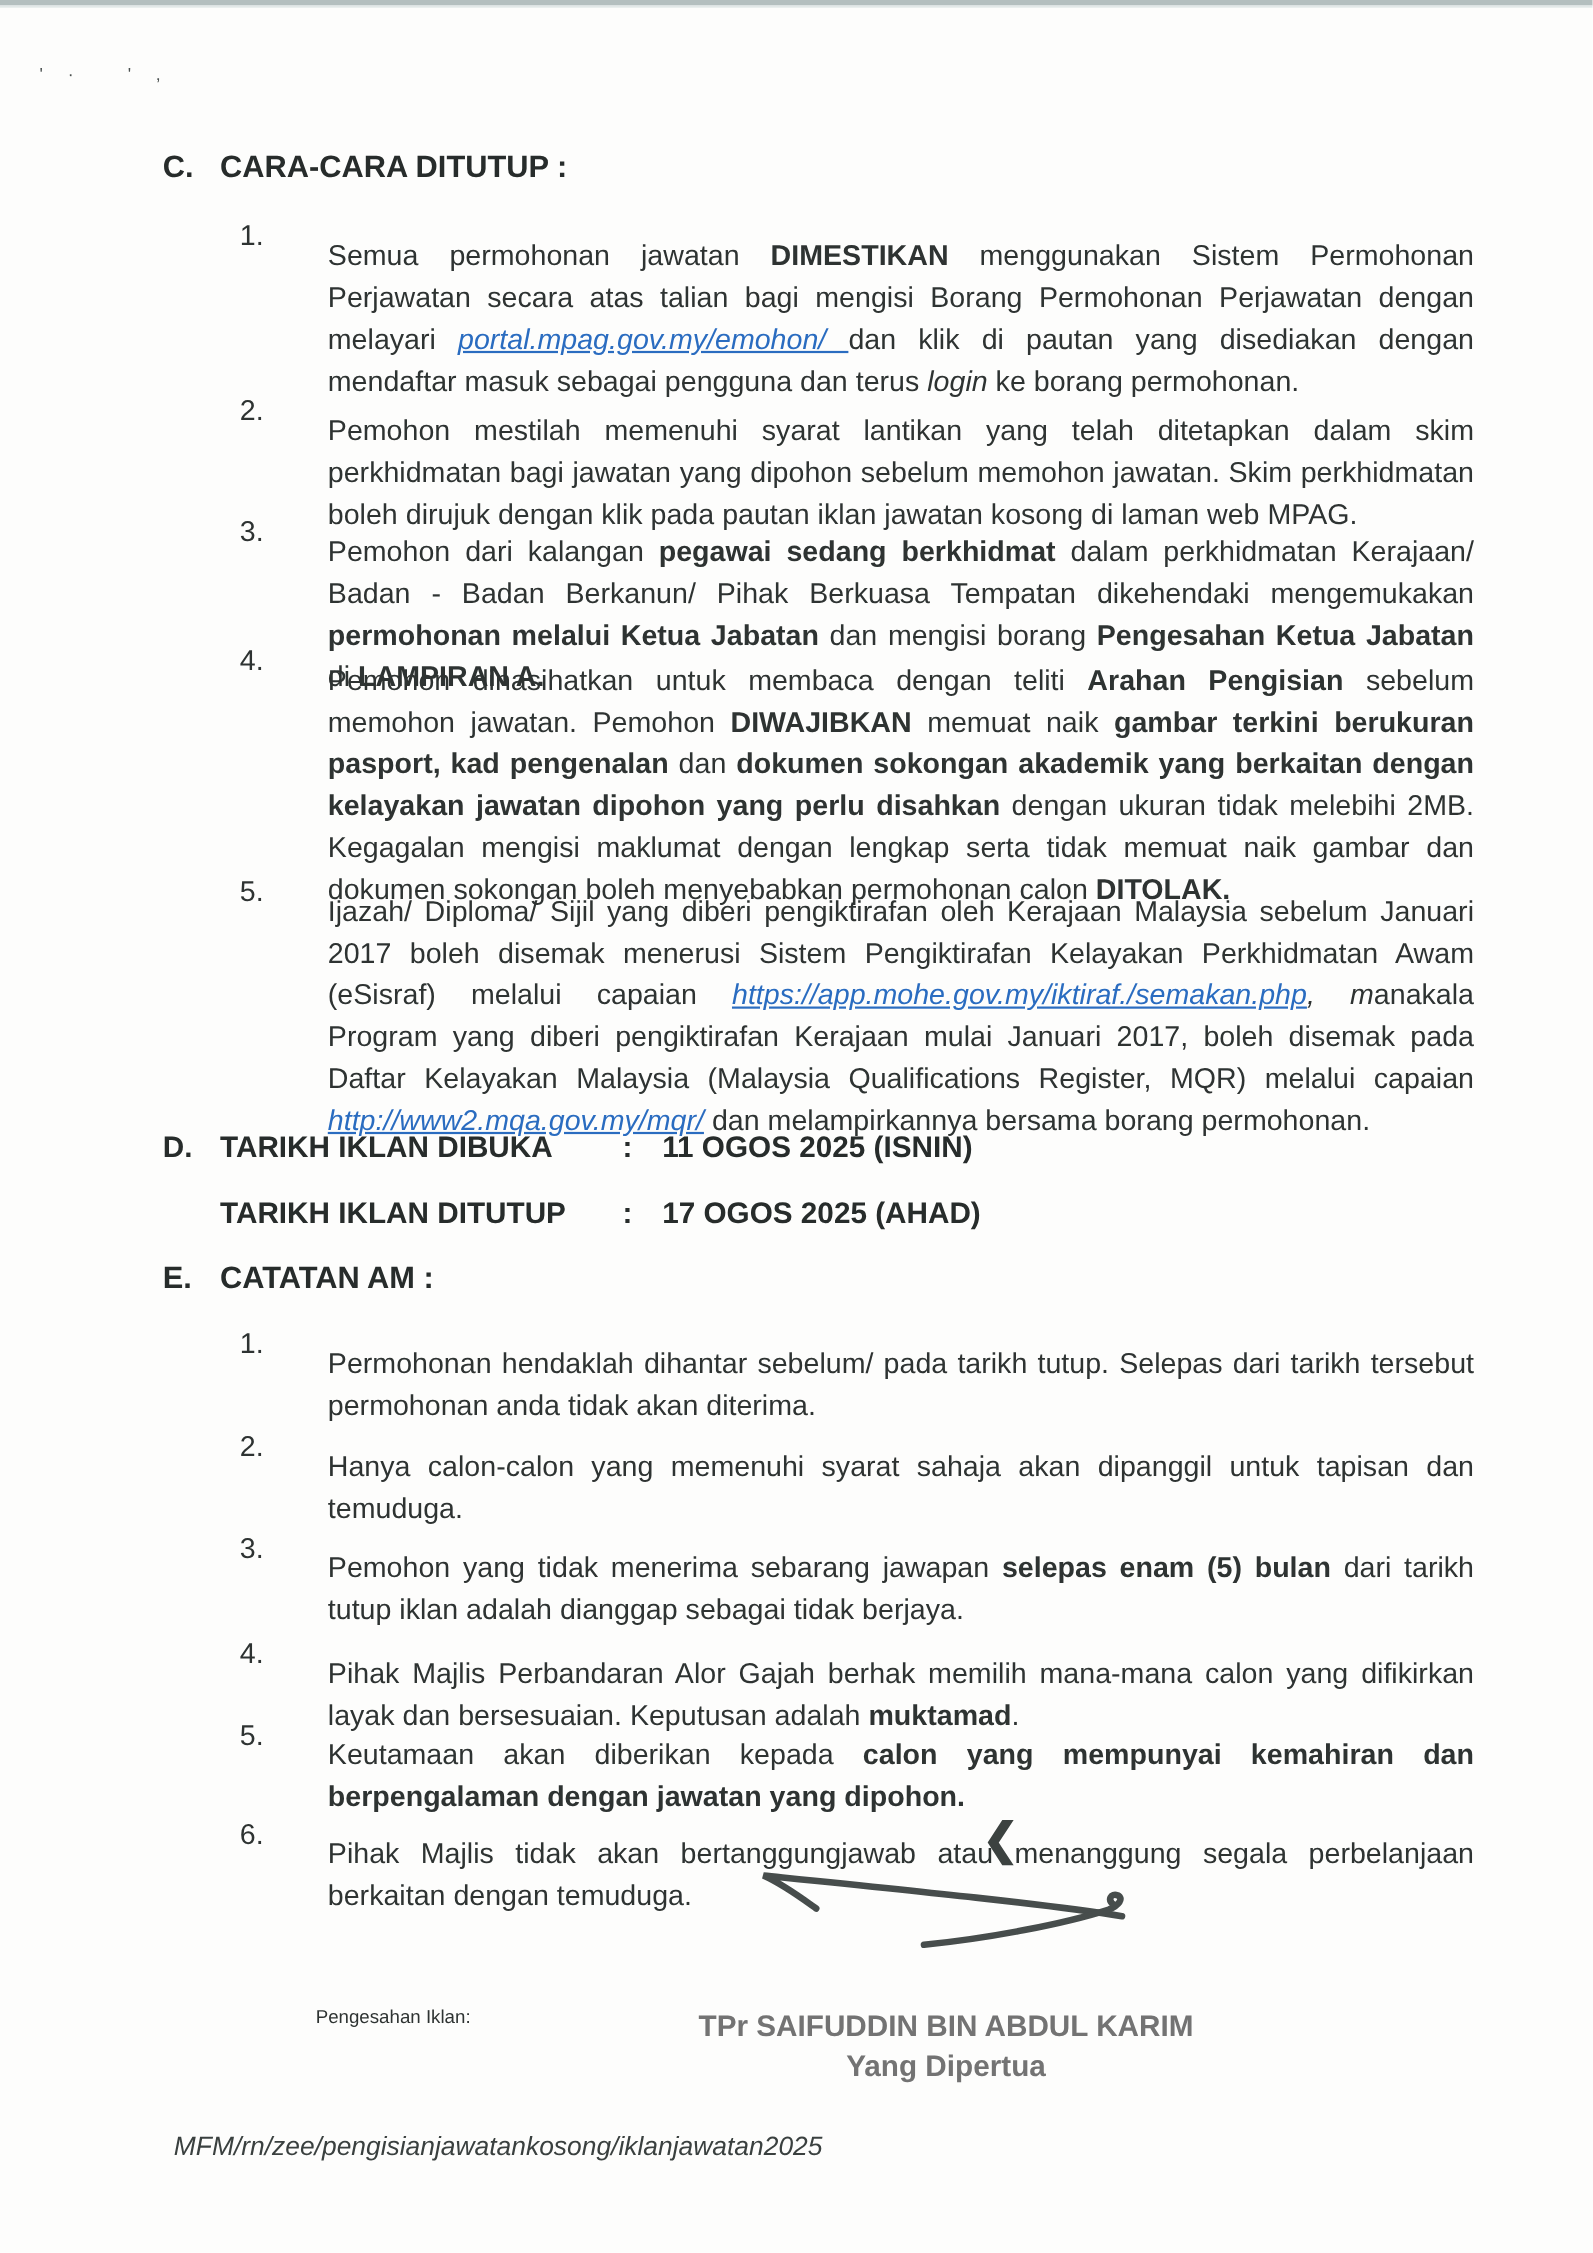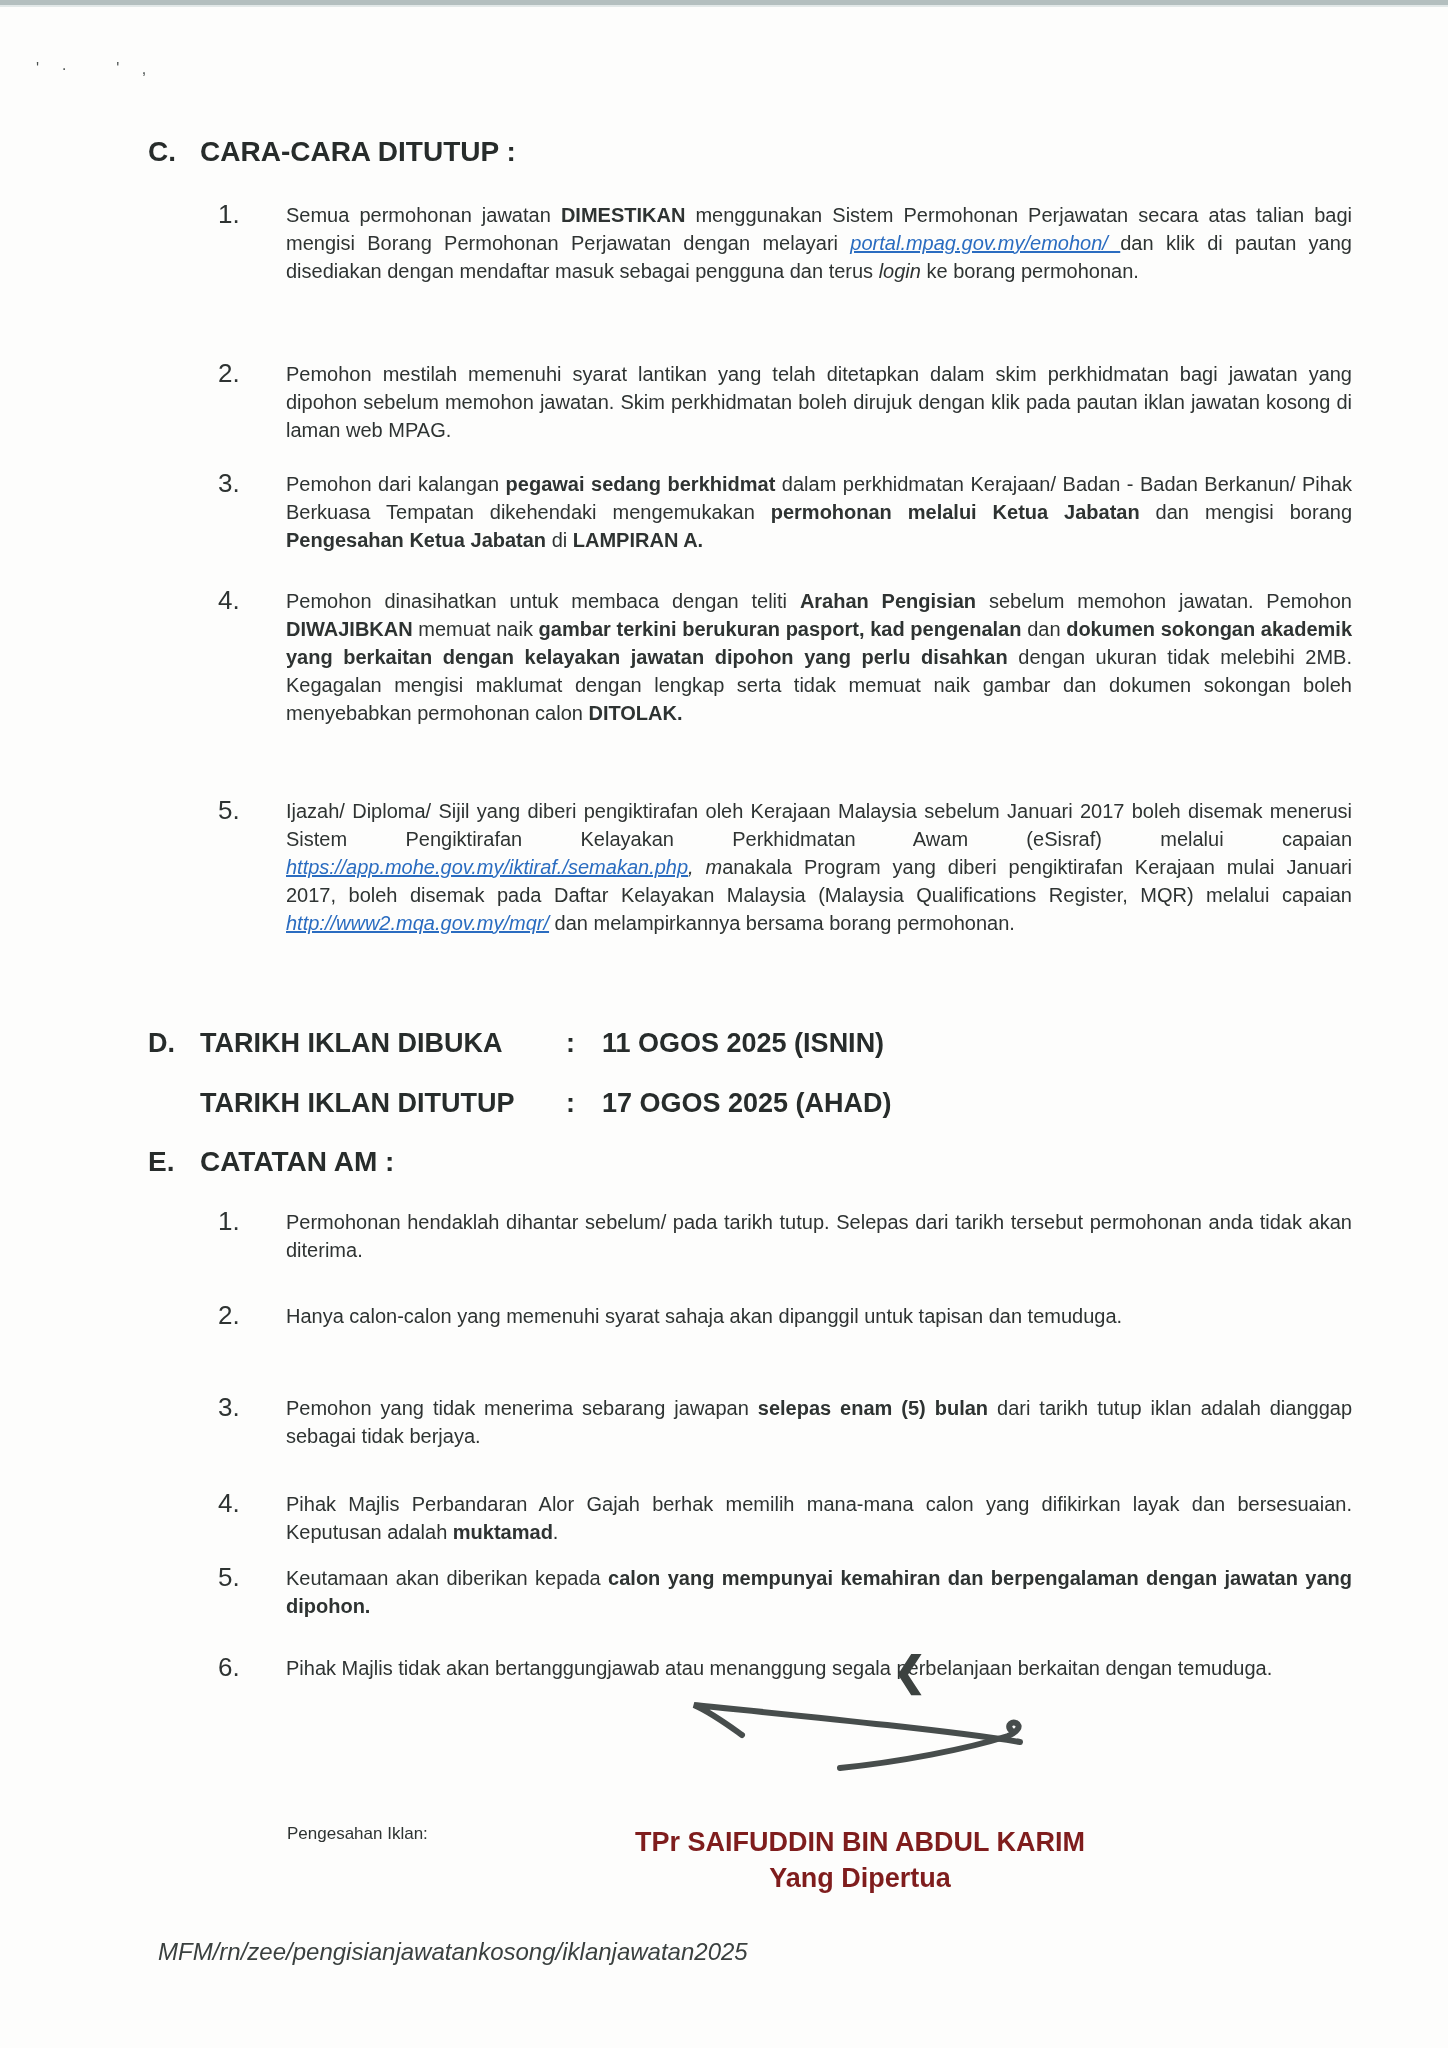--- a/index.html
+++ b/index.html
@@ -11,33 +11,33 @@
     color:#2e3332;
     overflow:hidden;
   }
   .scan-top{position:absolute;top:0;left:0;width:100%;height:5px;background:#b4bfbf;}
   .scan-top2{position:absolute;top:5px;left:0;width:100%;height:2px;background:#e2e8e8;}
   .stray{position:absolute;left:36px;top:60px;font-size:16px;color:#4a504f;letter-spacing:9px;white-space:pre;}
   .sec-head{position:absolute;left:148px;display:flex;font-weight:bold;font-size:28px;color:#272c2b;}
   .sec-head .letter{width:52px;flex-shrink:0;}
   .item{position:absolute;left:218px;width:1138px;display:flex;}
   .item .num{width:64px;flex-shrink:0;font-size:26px;line-height:34px;}
-  .item .txt{flex:1;margin:4px;font-size:20px;line-height:28px;text-align:justify;}
+  .item .txt{flex:1;margin:16px;font-size:26px;line-height:38px;text-align:justify;}
   .b{font-weight:bold;}
   .i{font-style:italic;}
   .u{}
   .link{color:#2a6cc0;font-style:italic;text-decoration:underline;}
   .d-row{position:absolute;left:148px;display:flex;font-weight:bold;font-size:27px;color:#272c2b;}
   .d-row .letter{width:52px;flex-shrink:0;}
   .d-row .label{width:366px;flex-shrink:0;}
   .d-row .colon{width:36px;flex-shrink:0;}
   .angle-mark{position:absolute;left:893px;top:1648px;font-size:40px;font-weight:bold;color:#3c4240;}
   .sig-scribble{position:absolute;left:672px;top:1686px;}
   .sig-label{position:absolute;left:287px;top:1824px;font-size:17px;}
-  .sig-block{position:absolute;left:560px;top:1824px;width:600px;text-align:center;font-weight:bold;font-size:27px;line-height:36px;color:#7f1d1d;}
+  .sig-block{position:absolute;left:560px;top:1824px;width:600px;text-align:center;font-weight:bold;font-size:27px;line-height:36px;color:#737373;}
   .footer-ref{position:absolute;left:158px;top:1938px;font-size:24px;font-style:italic;color:#3a403f;}
 </style>
 </head>
 <body>
 
 <div class="page">
 
   <div class="scan-top"></div>
   <div class="scan-top2"></div>
 

